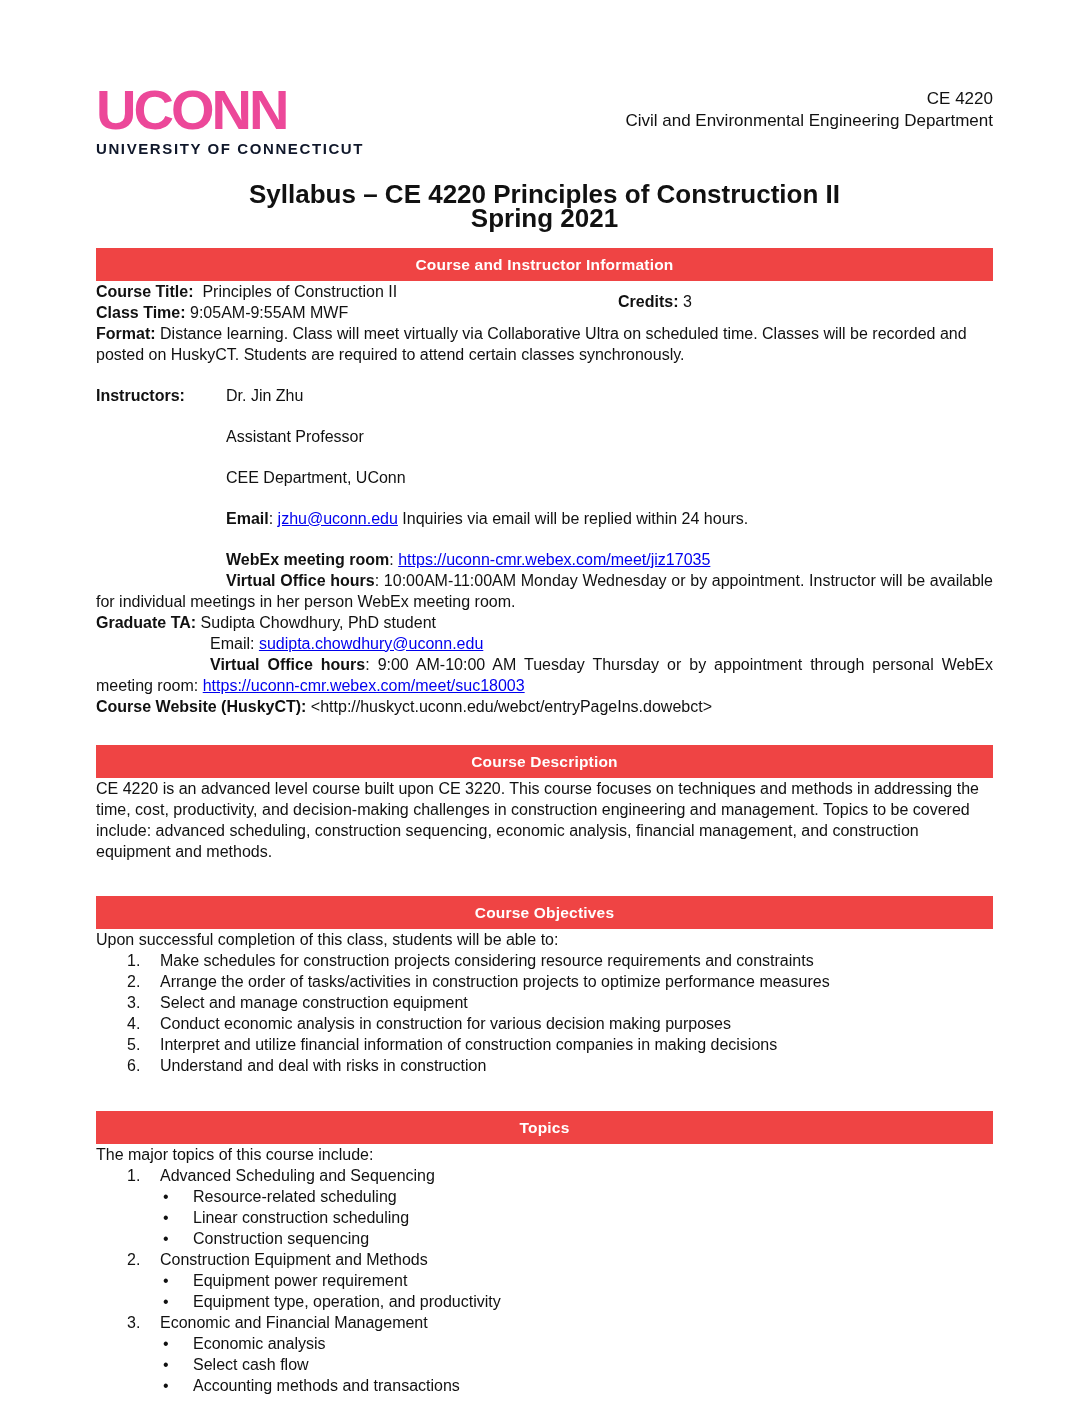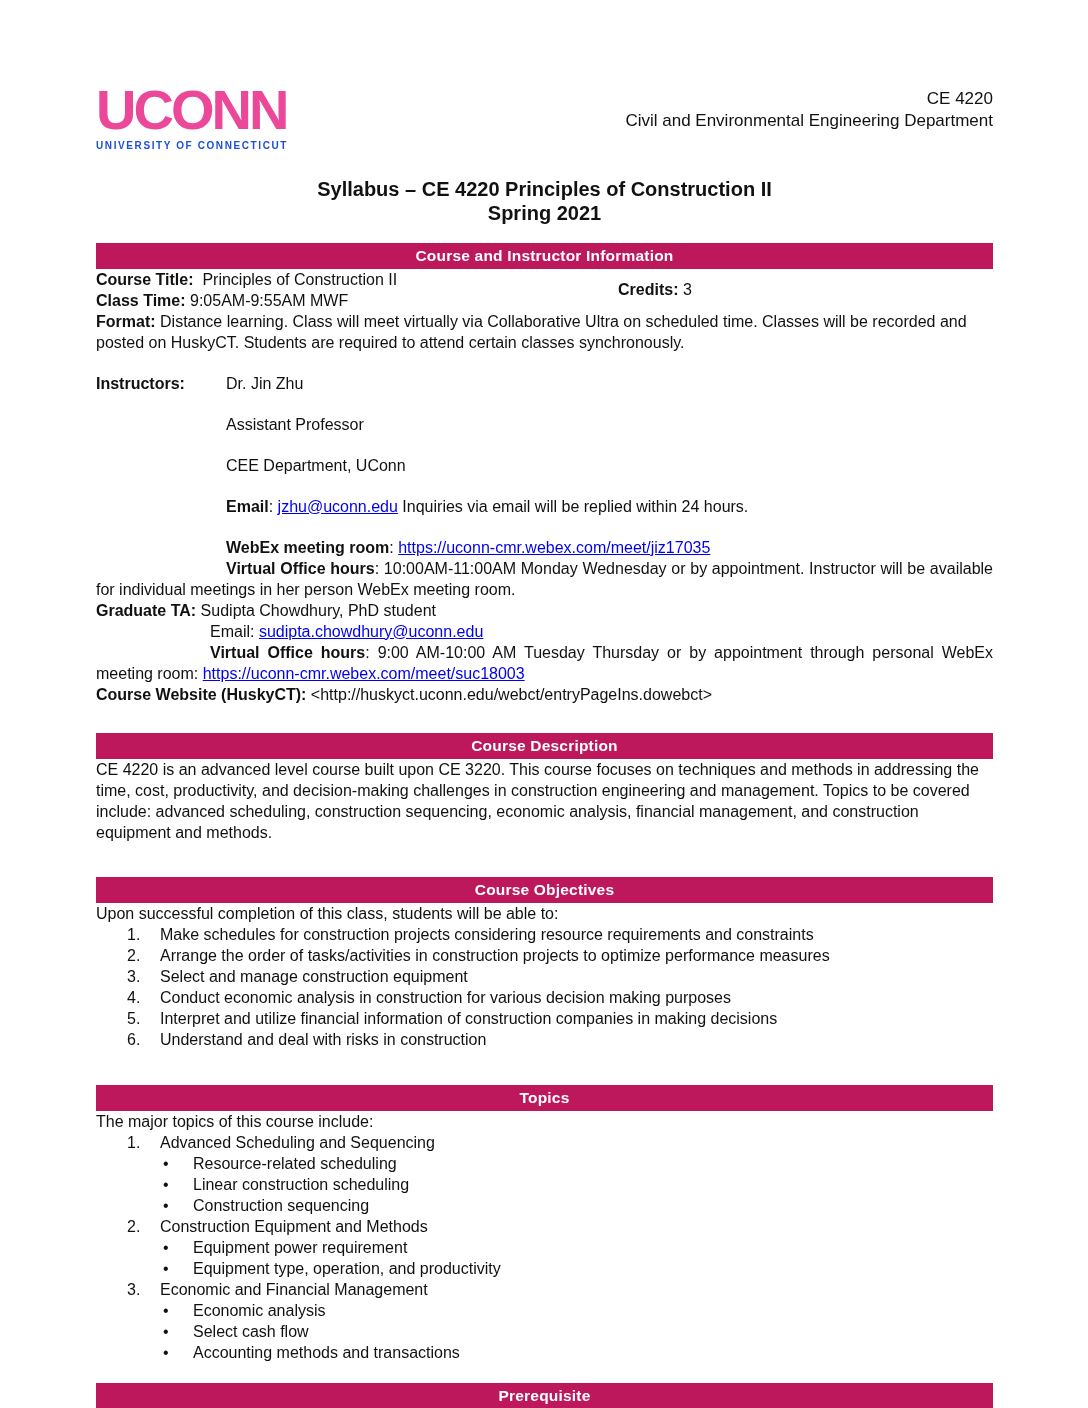--- a/index.html
+++ b/index.html
@@ -25,46 +25,46 @@
   .logo-wordmark {
     font-family: "Liberation Sans", sans-serif;
     font-weight: 900;
     font-size: 56px;
     letter-spacing: -3px;
     color: #ec4899;
     line-height: 0.92;
   }
   .logo-tagline {
     margin-top: 5px;
-    font-size: 10px;
+    font-size: 15px;
     font-weight: 700;
     letter-spacing: 1.6px;
-    color: #1d4ed8;
+    color: #0f172a;
   }
   .header-right {
     text-align: right;
     font-size: 17px;
     line-height: 22px;
     margin-top: 4px;
   }
 
   
   .doc-title {
     margin-top: 26px;
     text-align: center;
     font-weight: 700;
-    font-size: 20px;
+    font-size: 26px;
     line-height: 24px;
   }
 
   
   .bar {
     margin-top: 18px;
-    background: #be185d;
-    height: 26px;
+    background: #ef4444;
+    height: 33px;
     display: flex;
     align-items: center;
     justify-content: center;
   }
   .bar span {
     color: #ffffff;
     font-size: 15.5px;
     font-weight: 700;
     font-stretch: condensed;
     letter-spacing: 0.2px;

